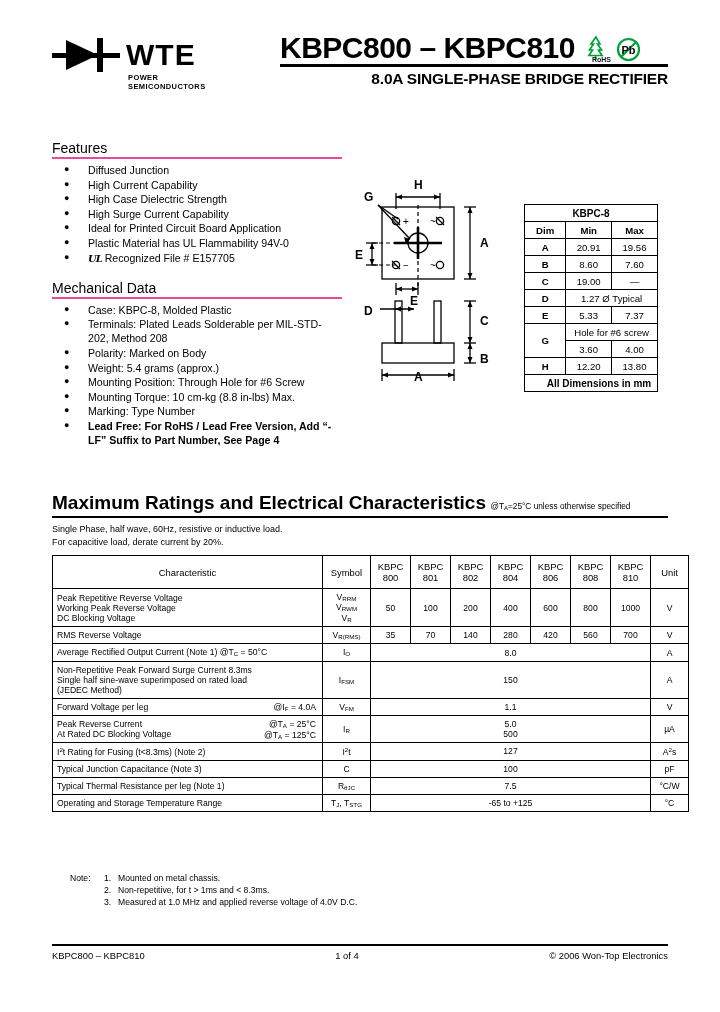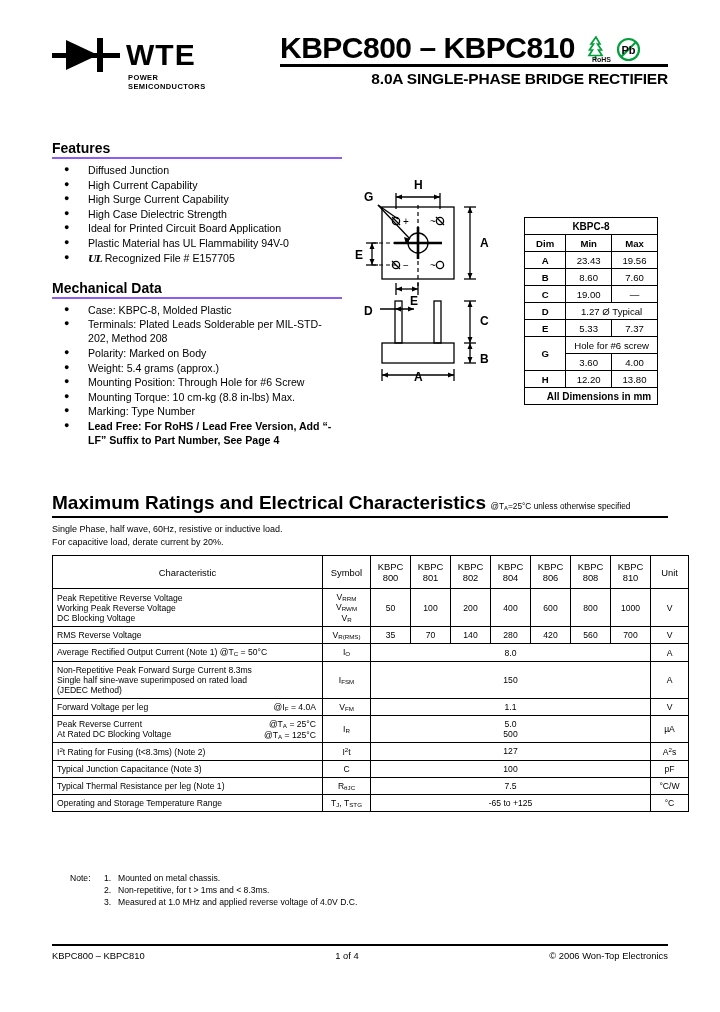--- a/index.html
+++ b/index.html
@@ -130,22 +130,22 @@
     text-align: right;
     font-size: 15.5px;
     font-weight: bold;
     letter-spacing: -0.2px;
     margin-top: 3px;
   }
 
   
   .section-head {
     font-size: 14px;
-    font-weight: bold;
-    border-bottom: 2px solid #8b5cf6;
+    font-weight: normal;
+    border-bottom: 2px solid #ec4899;
     padding-bottom: 1px;
     margin-bottom: 4px;
   }
   .bullets {
     list-style: none;
     margin: 0;
     padding: 0;
   }
   .bullets li {
     position: relative;
@@ -186,21 +186,21 @@
   .draw-area {
     position: absolute;
     left: 352px;
     top: 175px;
     width: 170px;
     height: 215px;
   }
   .dim-table-wrap {
     position: absolute;
     left: 524px;
-    top: 217px;
+    top: 204px;
     width: 134px;
   }
   table.dimtbl {
     border-collapse: collapse;
     width: 100%;
     font-size: 9.6px;
   }
   table.dimtbl td {
     border: 1px solid #000;
     text-align: center;
@@ -373,22 +373,22 @@
       <div class="subtitle">8.0A SINGLE-PHASE BRIDGE RECTIFIER</div>
     </div>
   </div>
 
   <div class="left-col">
 
     <div class="section-head">Features</div>
     <ul class="bullets">
       <li>Diffused Junction</li>
       <li>High Current Capability</li>
+      <li>High Case Dielectric Strength</li>
       <li>High Surge Current Capability</li>
-      <li>High Case Dielectric Strength</li>
       <li>Ideal for Printed Circuit Board Application</li>
       <li>Plastic Material has UL Flammability 94V-0</li>
       <li><span class="ul-mark">UL</span> <span>Recognized File # E157705</span></li>
     </ul>
 
     <div class="section-head mech-head">Mechanical Data</div>
     <ul class="bullets">
       <li>Case: KBPC-8, Molded Plastic</li>
       <li>Terminals: Plated Leads Solderable per MIL-STD-202, Method 208</li>
       <li>Polarity: Marked on Body</li>
@@ -504,21 +504,21 @@
         <tr>
           <td class="title-cell" colspan="3">KBPC-8</td>
         </tr>
         <tr>
           <td class="hdr dimcol">Dim</td>
           <td class="hdr">Min</td>
           <td class="hdr">Max</td>
         </tr>
         <tr>
           <td class="dimcol">A</td>
-          <td>23.43</td>
+          <td>20.91</td>
           <td>19.56</td>
         </tr>
         <tr>
           <td class="dimcol">B</td>
           <td>8.60</td>
           <td>7.60</td>
         </tr>
         <tr>
           <td class="dimcol">C</td>
           <td>19.00</td>

